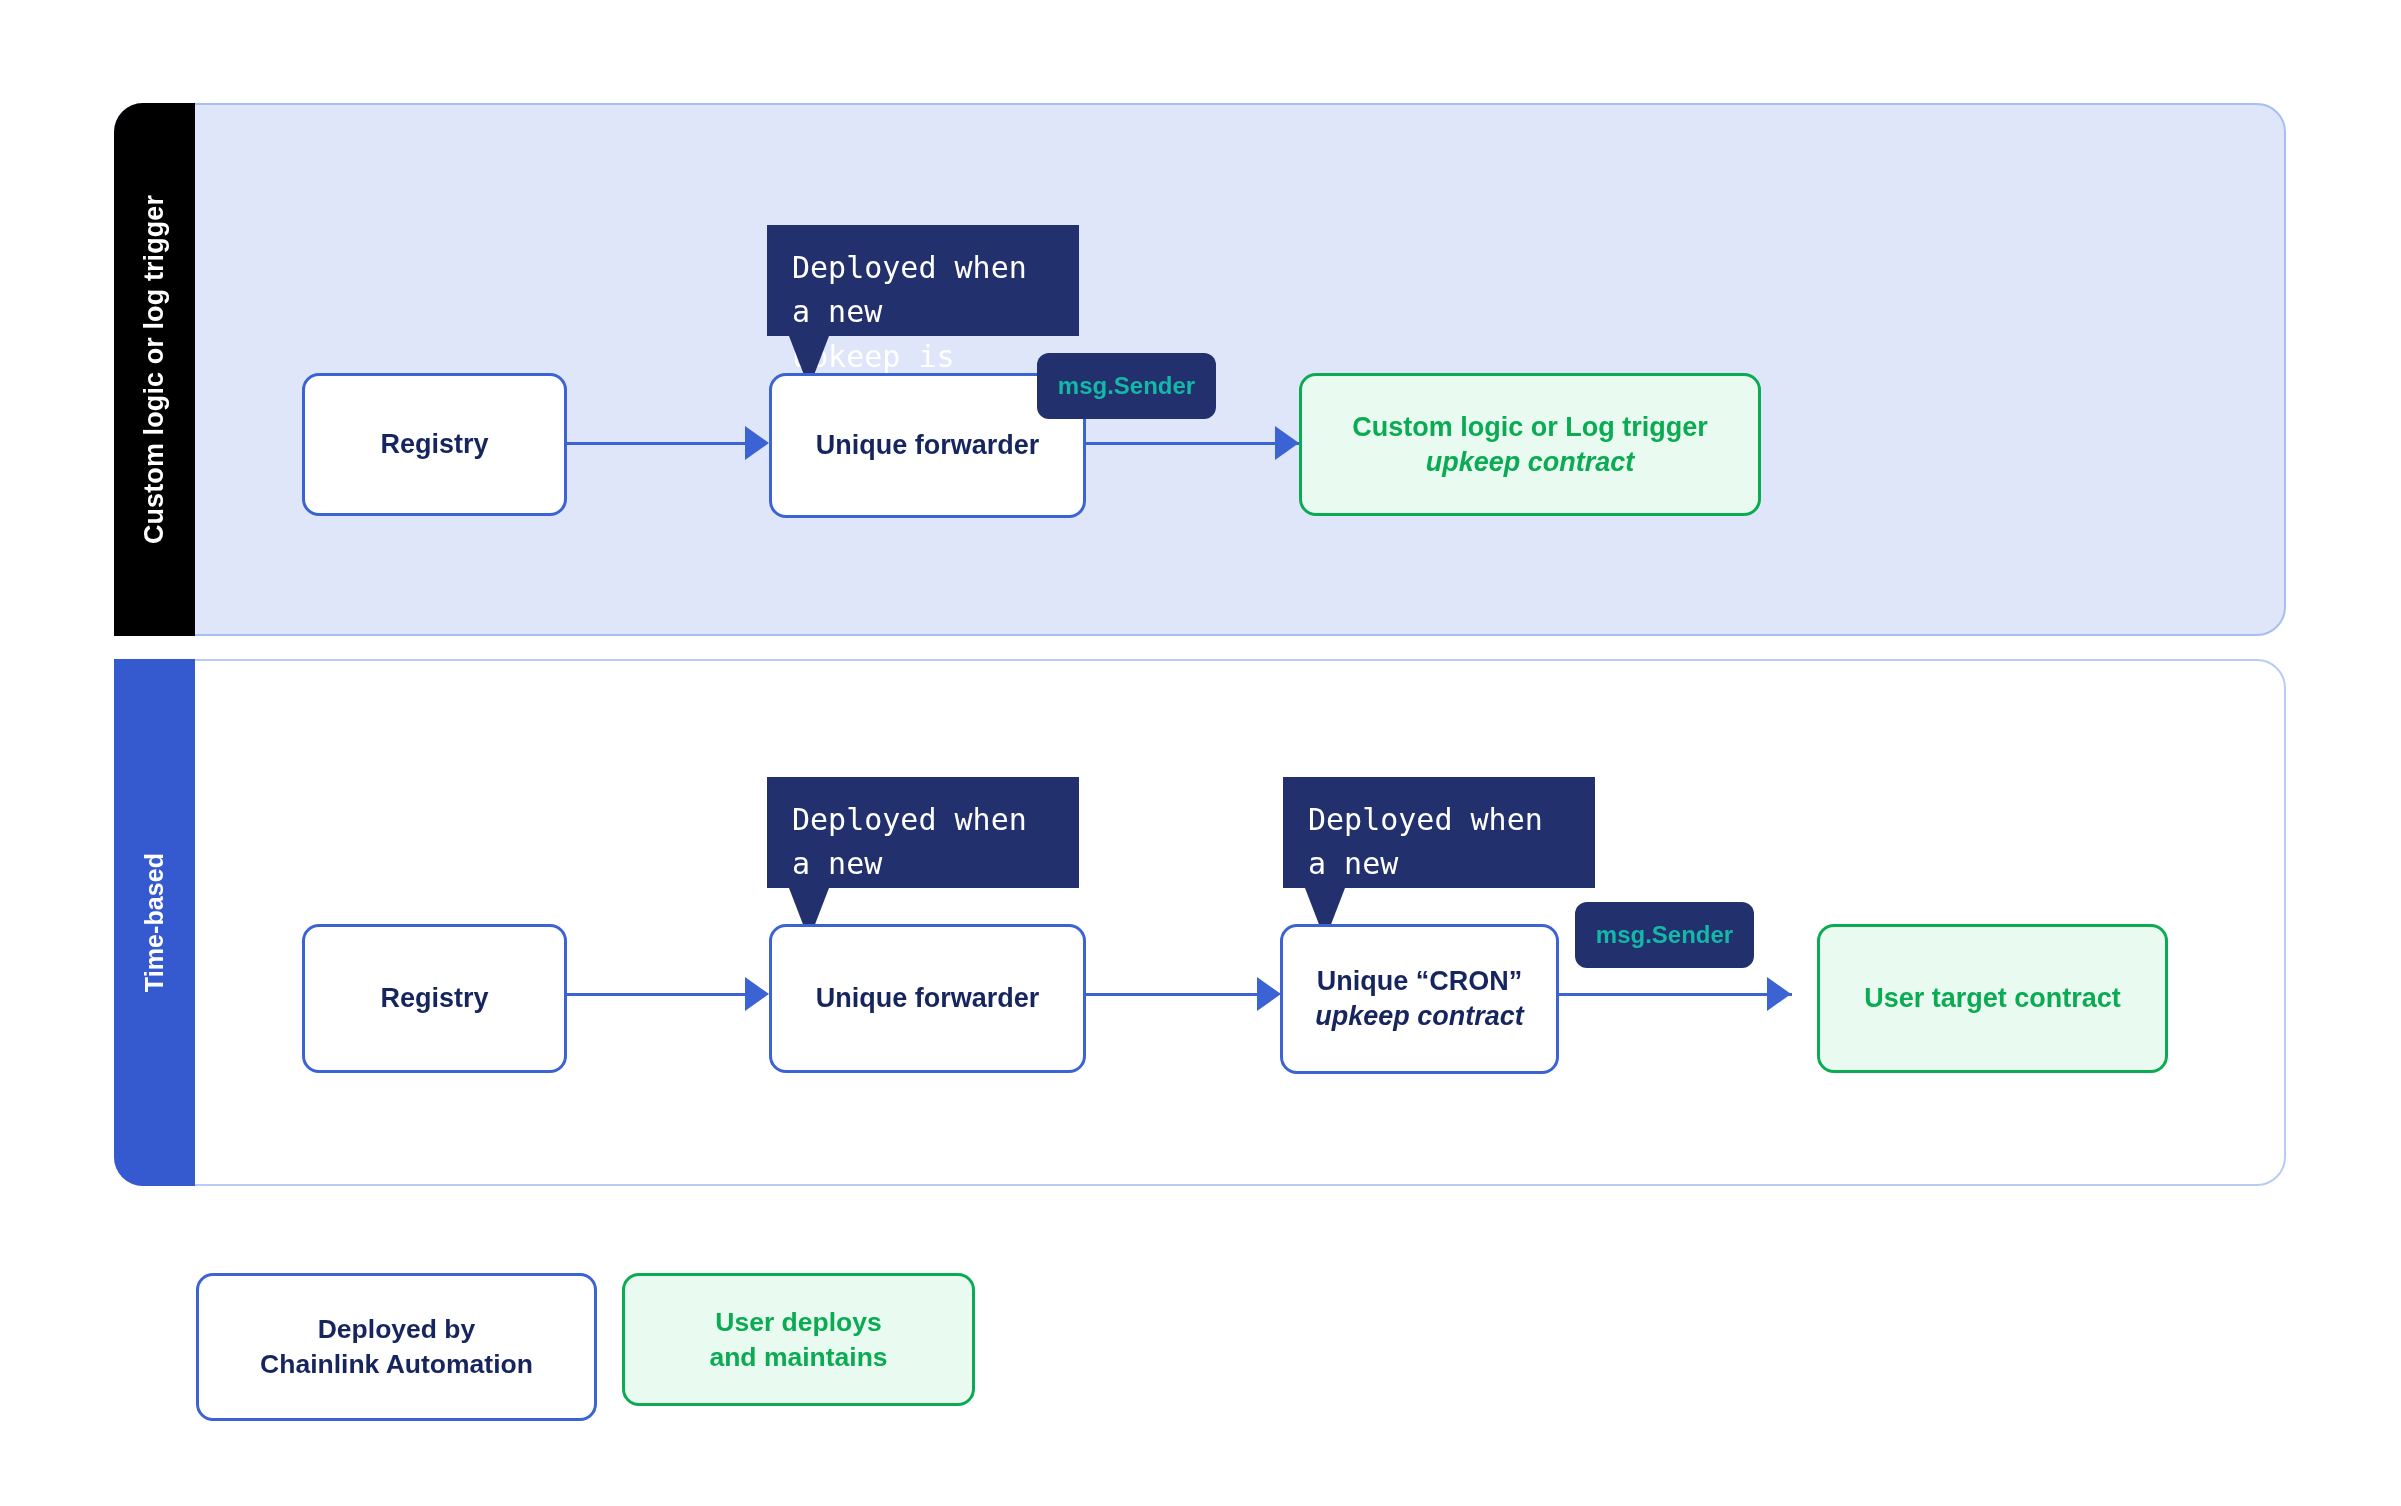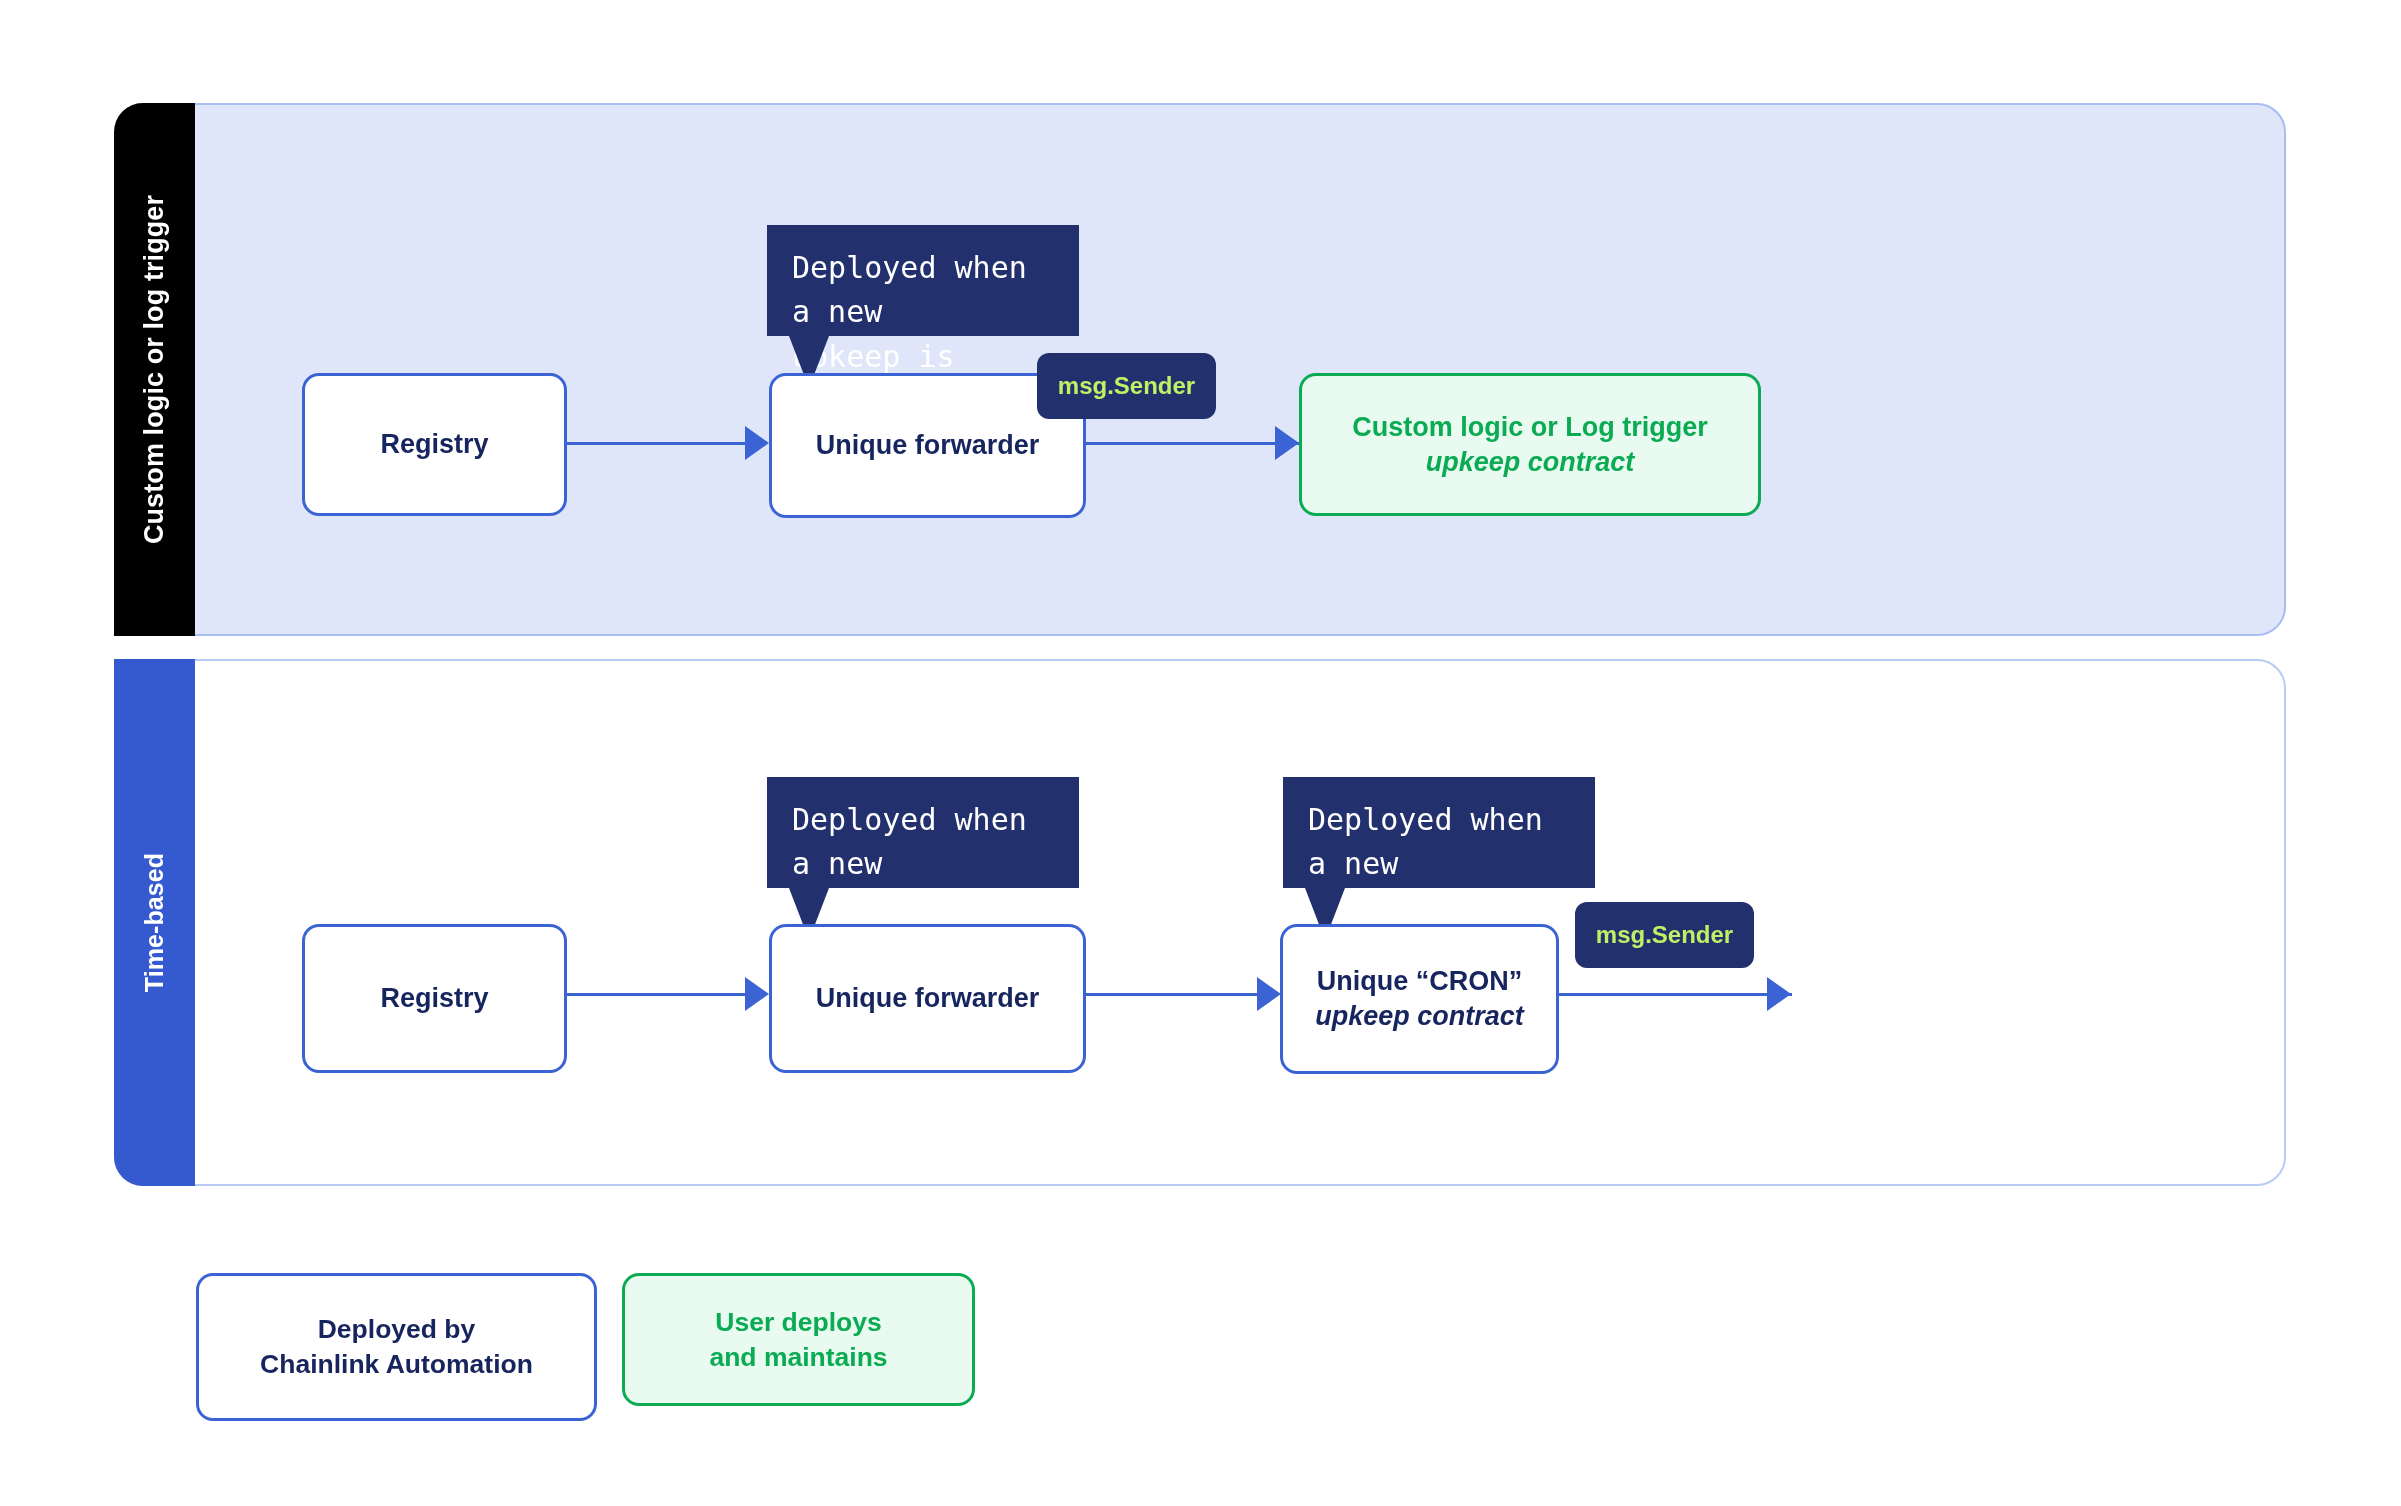--- a/index.html
+++ b/index.html
@@ -138,21 +138,21 @@
     height: 0;
     border-left: 20px solid transparent;
     border-right: 20px solid transparent;
     border-top: 52px solid #23306e;
   }
 
   
   .pill {
     position: absolute;
     background: #23306e;
-    color: #bef264;
+    color: #14b8a6;
     font-weight: bold;
     font-size: 24px;
     border-radius: 12px;
     display: flex;
     align-items: center;
     justify-content: center;
     box-sizing: border-box;
   }
 
   
@@ -257,20 +257,23 @@
     <span class="ital">upkeep contract</span>
   </div>
 
   <div class="pill" style="left:1575px; top:902px; width:179px; height:66px;">
     <span>msg.Sender</span>
   </div>
 
   <div class="arrow-line" style="left:1559px; top:993px; width:233px;"></div>
   <div class="arrow-head" style="left:1767px; top:977px;"></div>
 
+  <div class="node node-green" style="left:1817px; top:924px; width:351px; height:149px;">
+    <span>User target contract</span>
+  </div>
 
   <div class="legend-box legend-blue" style="left:196px; top:1273px; width:401px; height:148px;">
     <span>Deployed by</span>
     <span>Chainlink Automation</span>
   </div>
 
   <div class="legend-box legend-green" style="left:622px; top:1273px; width:353px; height:133px;">
     <span>User deploys</span>
     <span>and maintains</span>
   </div>

